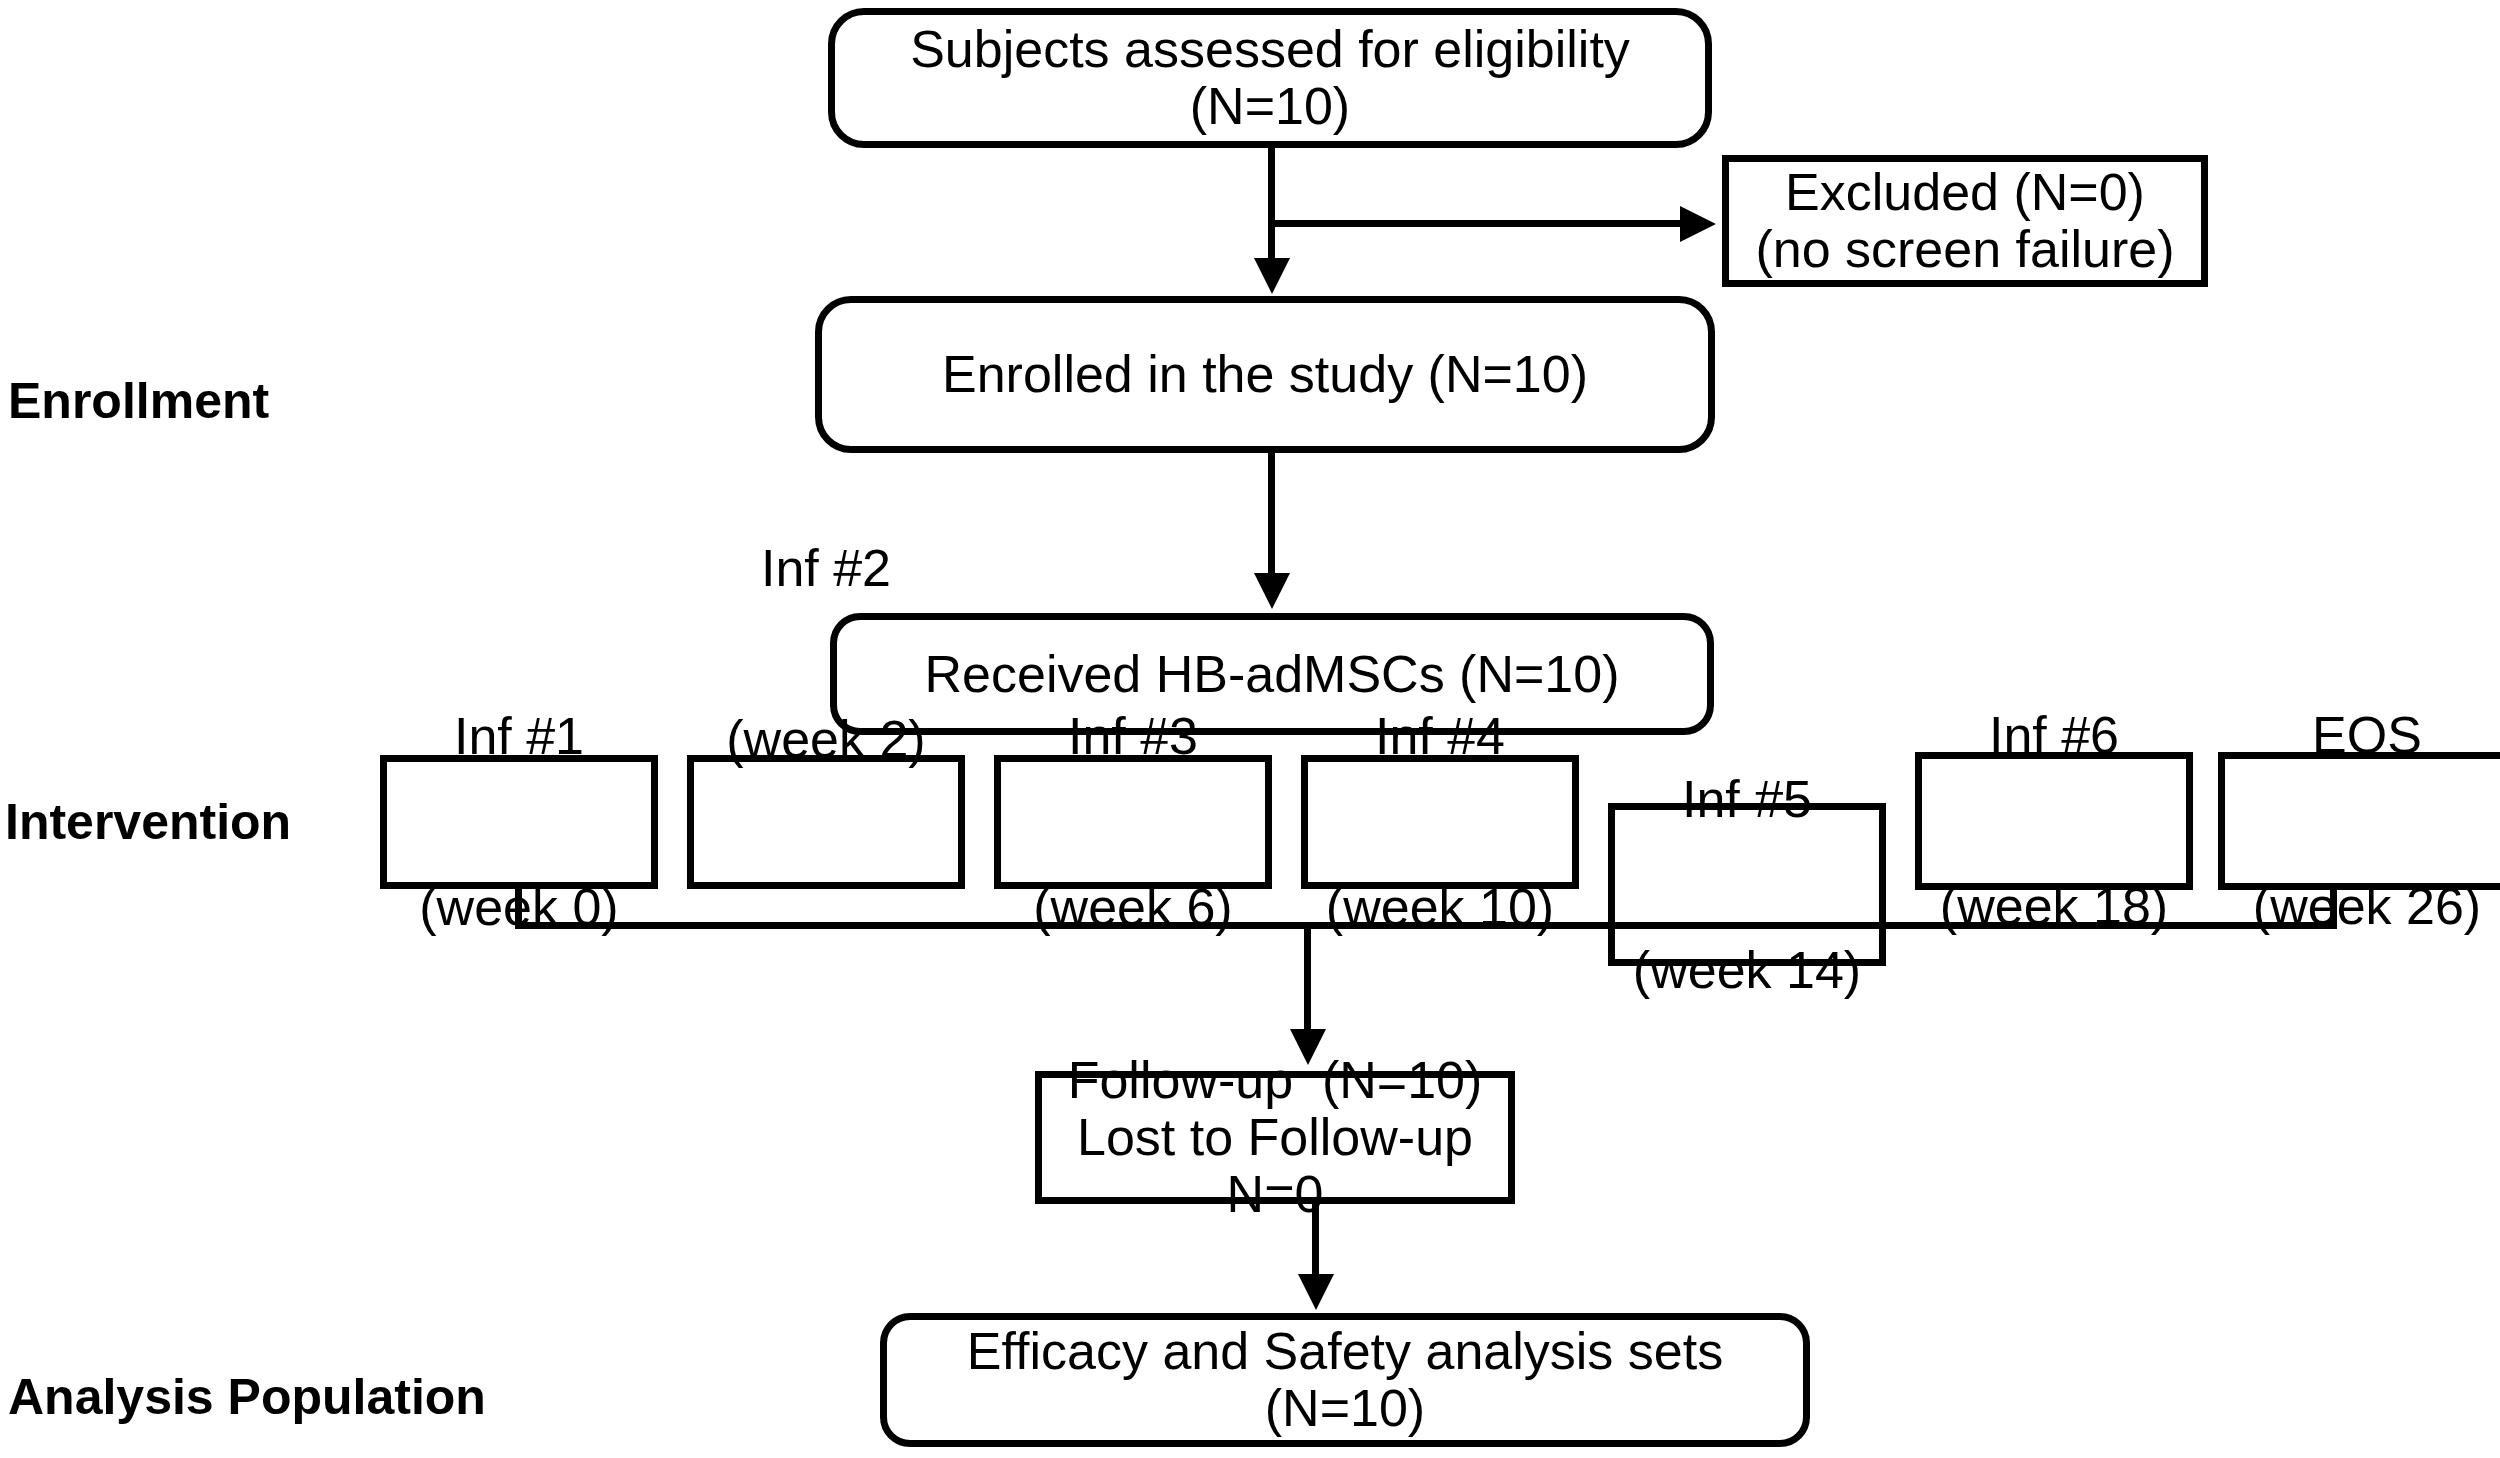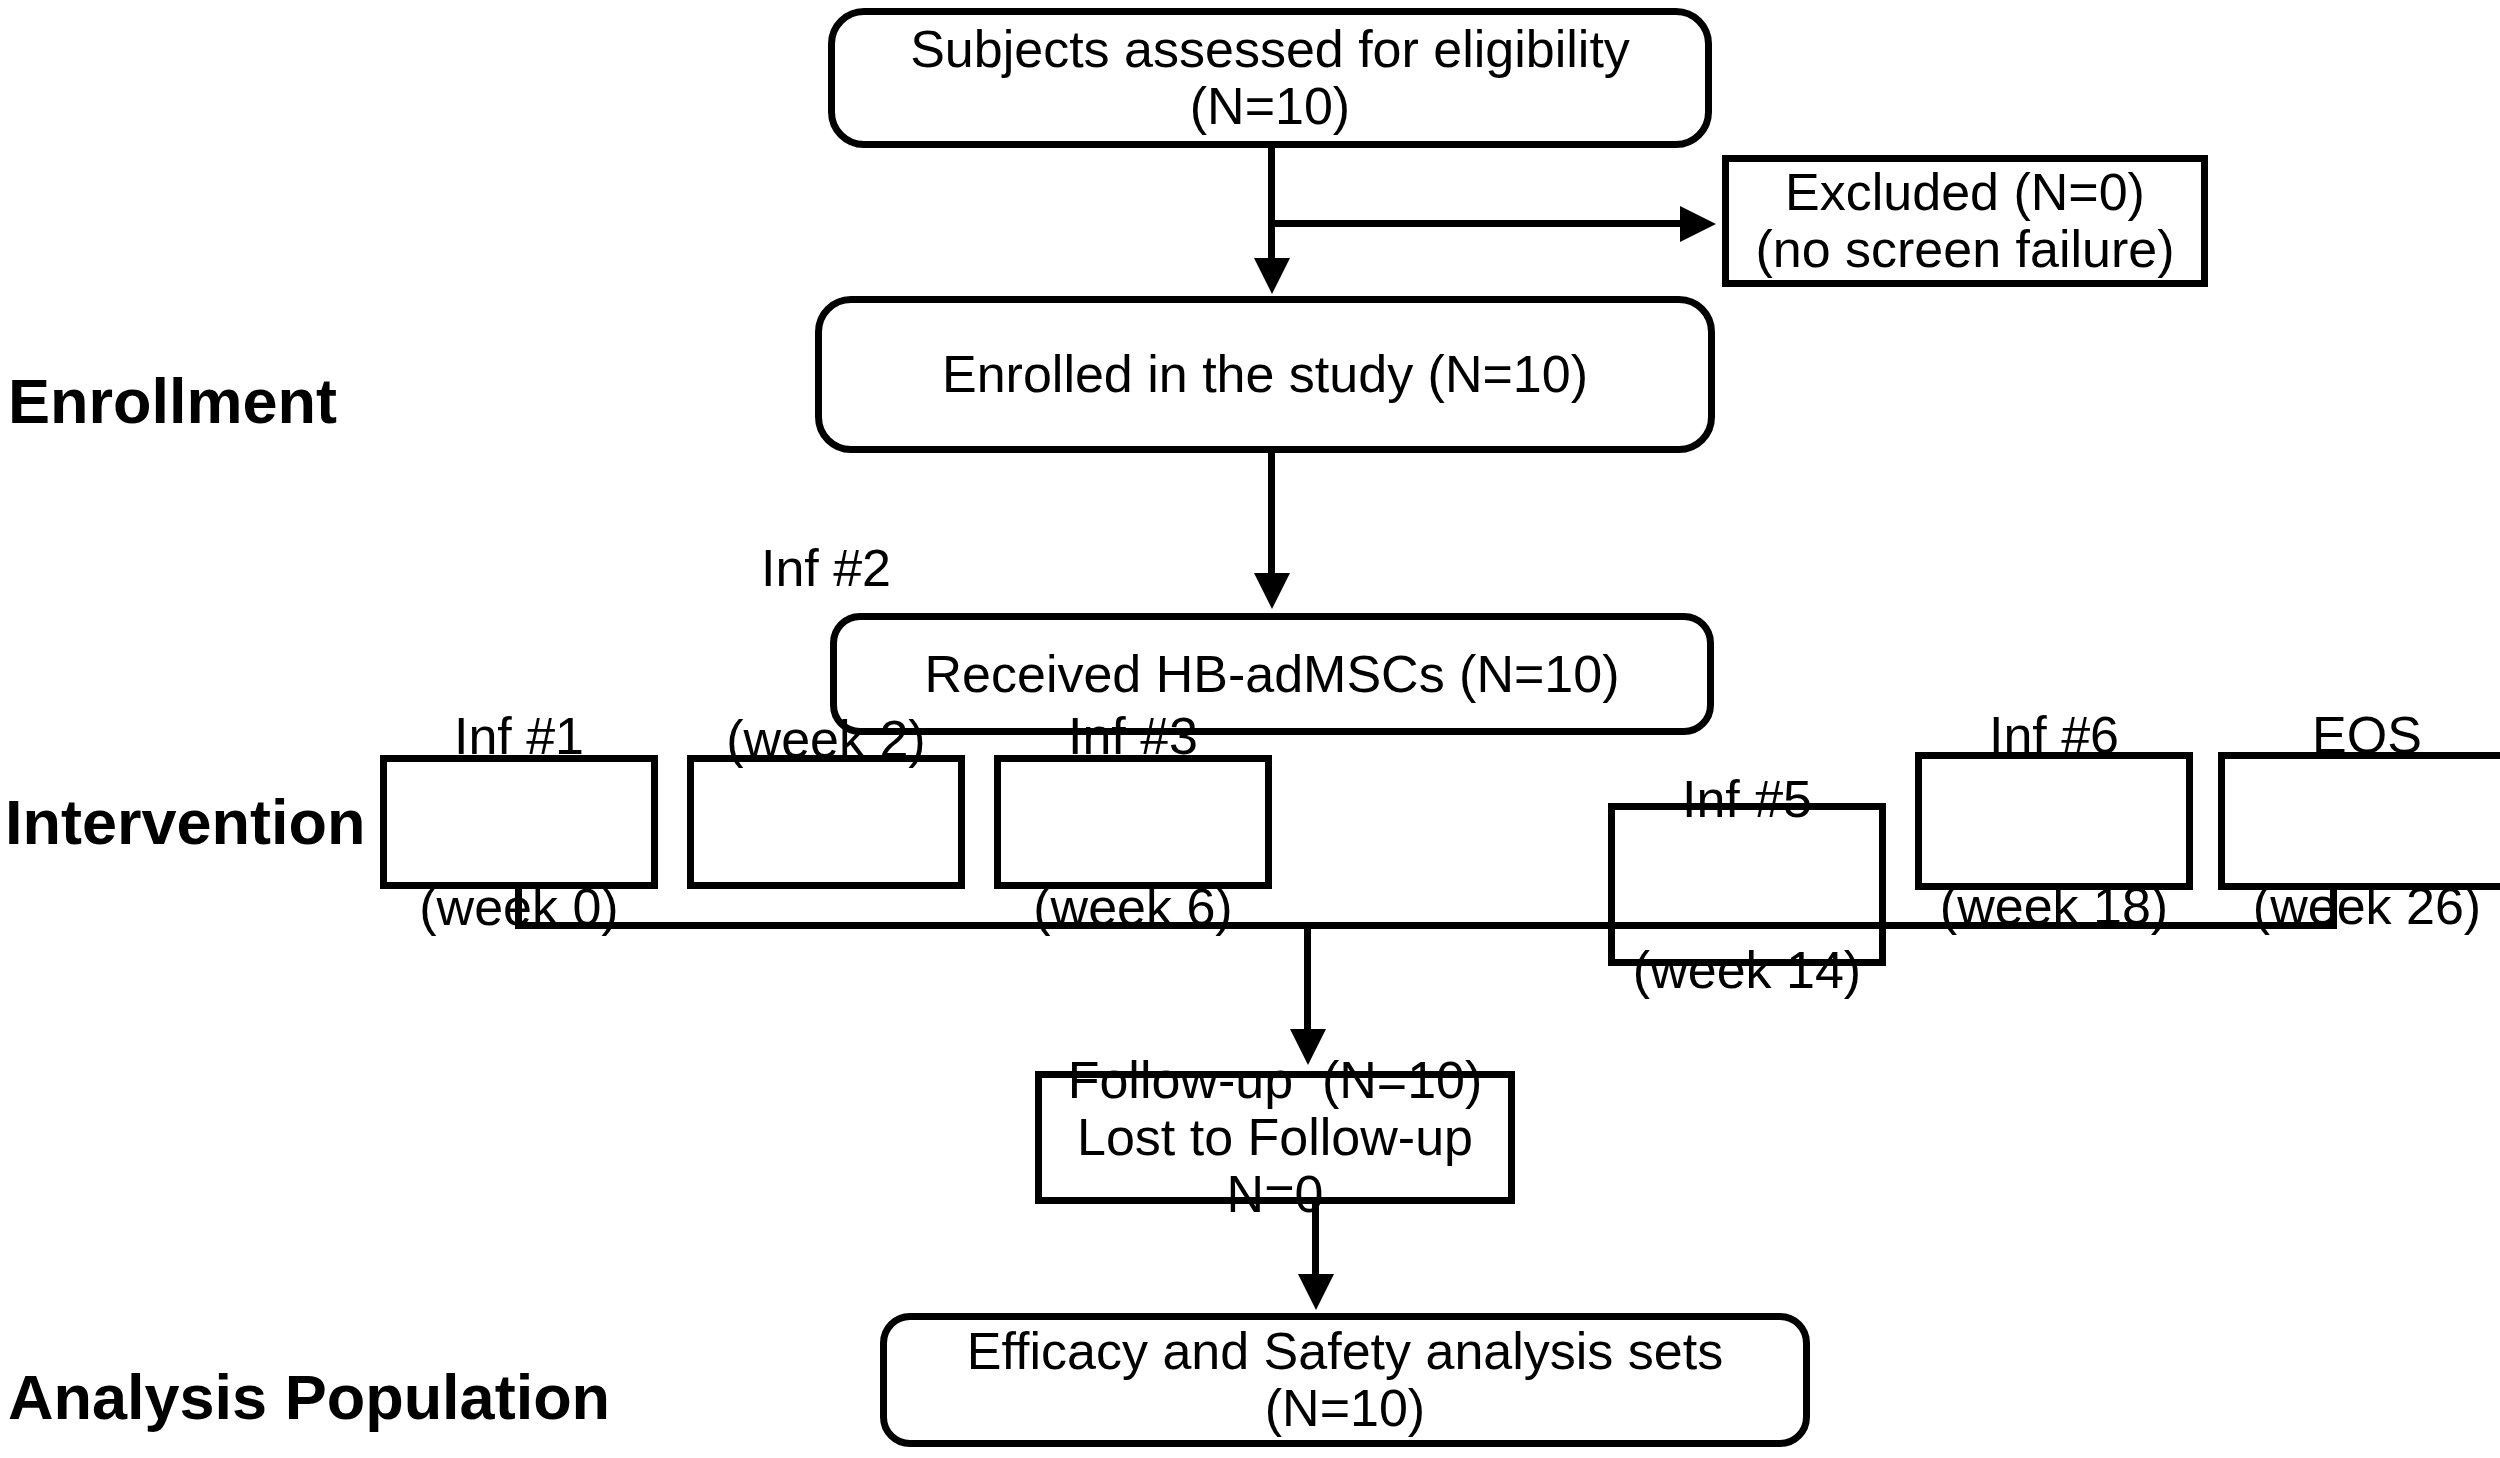--- a/index.html
+++ b/index.html
@@ -28,21 +28,21 @@
     font-size: 52px;
     line-height: 57px;
     white-space: pre-wrap;
   }
   .rounded {
     border-radius: 36px;
   }
   .stage-label {
     position: absolute;
     font-weight: bold;
-    font-size: 63px;
+    font-size: 50px;
     line-height: 54px;
     white-space: nowrap;
   }
   .line {
     position: absolute;
     background: #000000;
   }
   .arrowhead-down {
     position: absolute;
     width: 0;
@@ -101,20 +101,26 @@
       <div>Inf #2</div>
       <div>(week 2)</div>
     </div>
   </div>
   <div class="box" style="left:994px; top:755px; width:278px; height:134px;">
     <div class="inf-text">
       <div>Inf #3</div>
       <div>(week 6)</div>
     </div>
   </div>
+  <div class="box" style="left:1301px; top:755px; width:278px; height:134px;">
+    <div class="inf-text">
+      <div>Inf #4</div>
+      <div>(week 10)</div>
+    </div>
+  </div>
   <div class="box" style="left:1608px; top:755px; width:278px; height:163px;margin-top:48px;">
     <div class="inf-text">
       <div>Inf #5</div>
       <div>(week 14)</div>
     </div>
   </div>
   <div class="box" style="left:1915px; top:752px; width:278px; height:138px;">
     <div class="inf-text">
       <div>Inf #6</div>
       <div>(week 18)</div>

